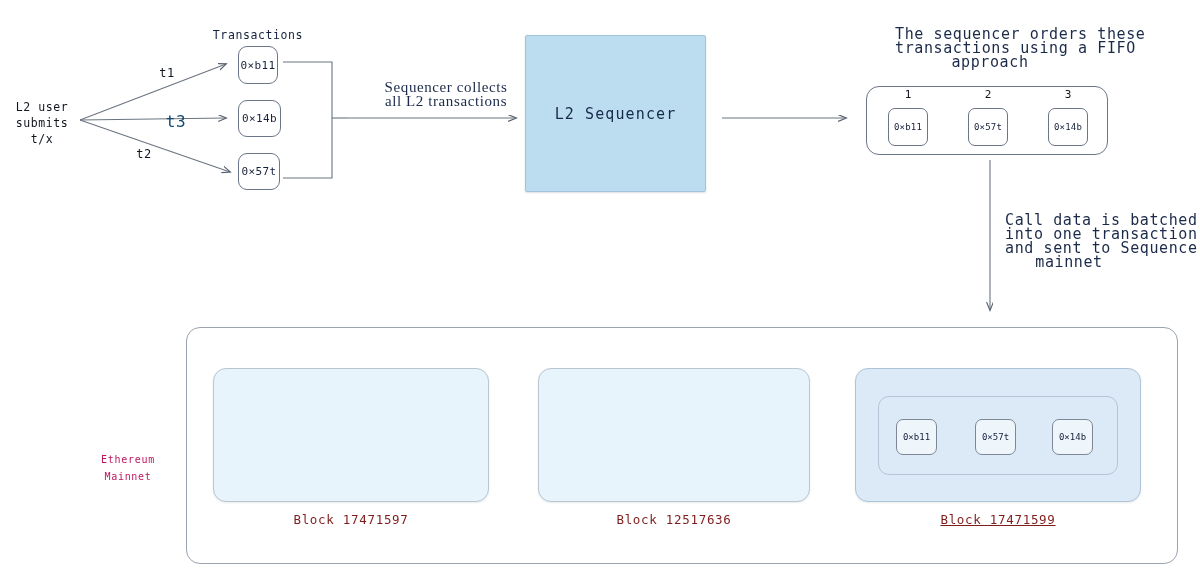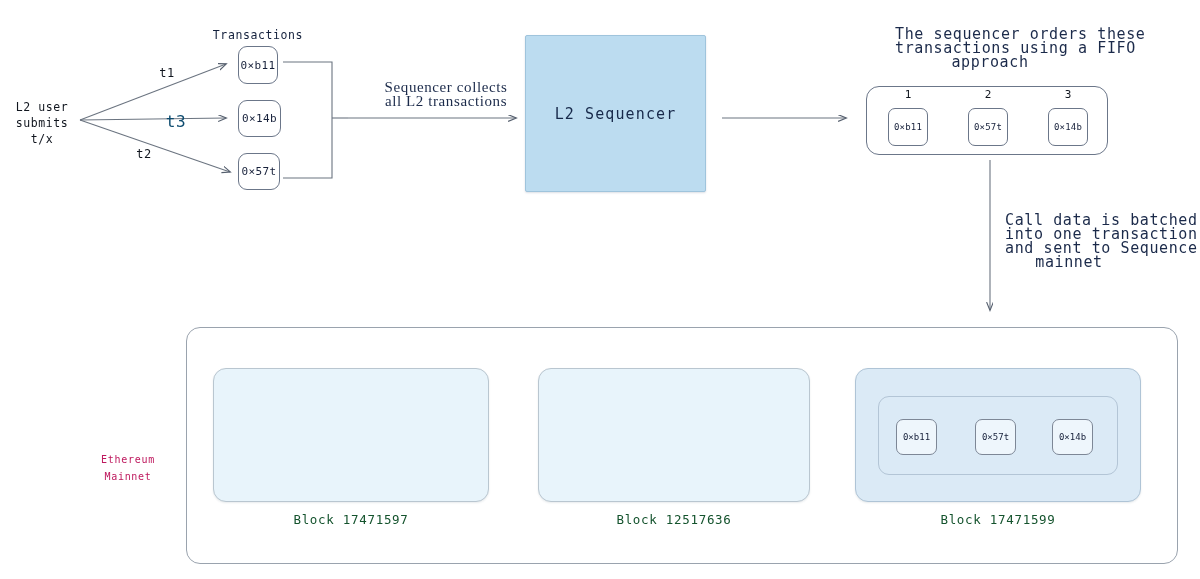--- a/index.html
+++ b/index.html
@@ -105,21 +105,21 @@
     background: #e8f4fb;
     border: 1px solid #b9c6d0;
     border-radius: 13px;
     box-shadow: 0 1px 2px rgba(90,110,130,0.14);
   }
   .block-filled { background: #dbeaf6; border-color: #afc4d6; }
   .block-caption {
     position: absolute;
     top: 512px; width: 276px;
     text-align: center;
-    color: #14532d;
+    color: #7f1d1d;
     font-size: 12.5px;
     letter-spacing: 0.7px;
   }
   .batch-inner {
     position: absolute;
     left: 878px; top: 396px; width: 240px; height: 79px;
     border: 1px solid #b3c5d6;
     border-radius: 11px;
     background: transparent;
   }
@@ -217,15 +217,15 @@
   <div class="block" style="left:538px; width:272px;"></div>
   <div class="block-caption" style="left:536px;">Block 12517636</div>
 
   <div class="block block-filled" style="left:855px; width:286px;"></div>
   <div class="batch-inner"></div>
 
   <div class="batch-chip" style="left:896px;">0×b11</div>
   <div class="batch-chip" style="left:975px;">0×57t</div>
   <div class="batch-chip" style="left:1052px;">0×14b</div>
 
-  <div class="block-caption" style="left:860px;">Block 17471599</div>
+  <div class="block-caption" style="left:860px;text-decoration:underline;">Block 17471599</div>
 
 </div>
 
 </body></html>

